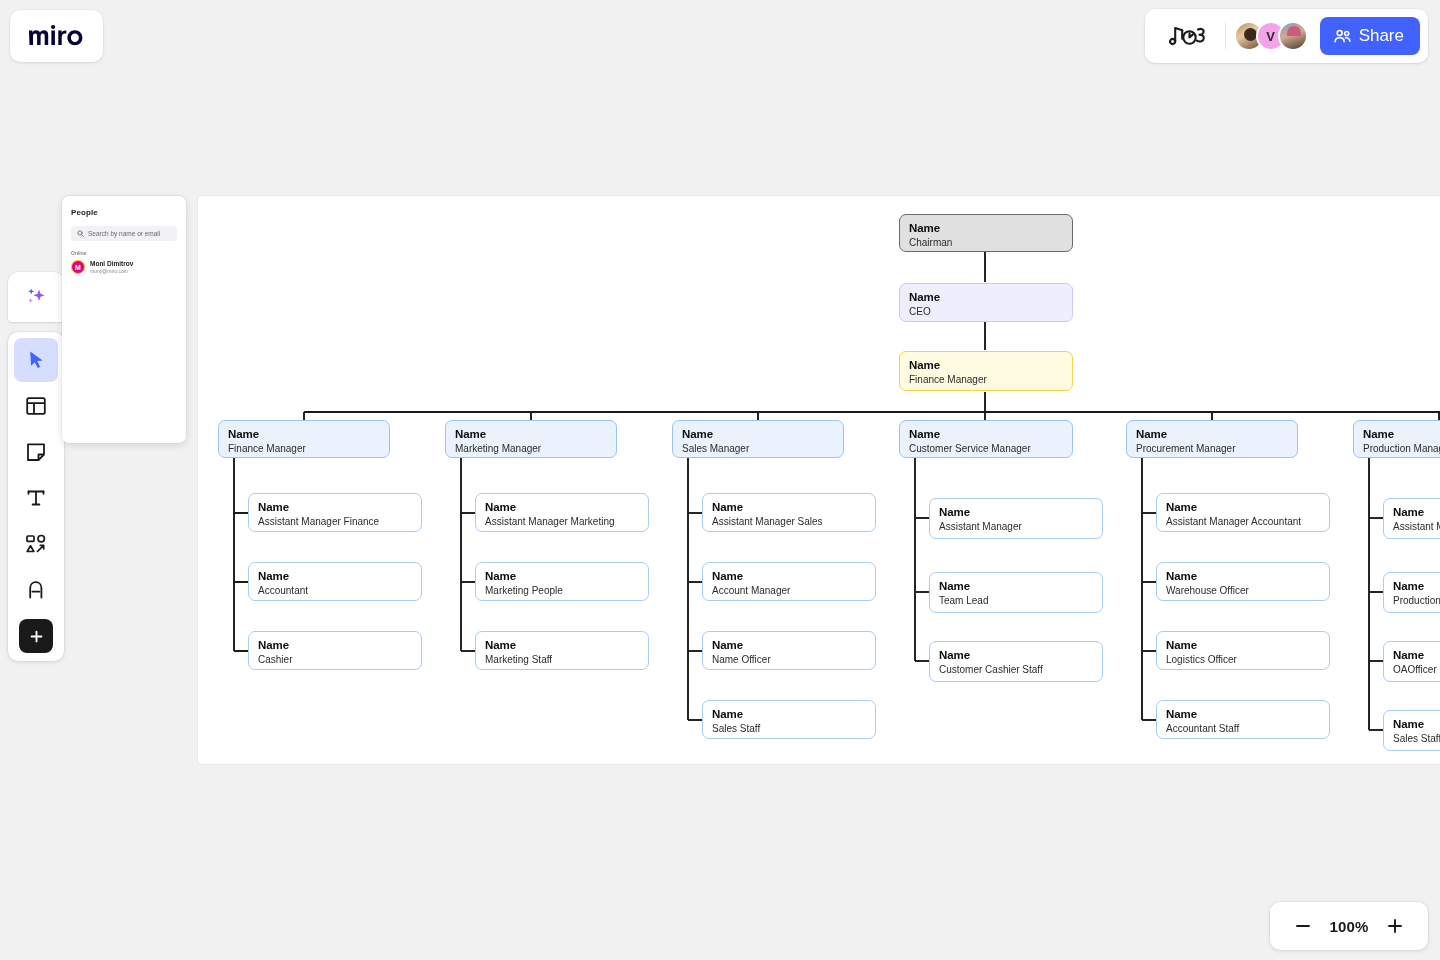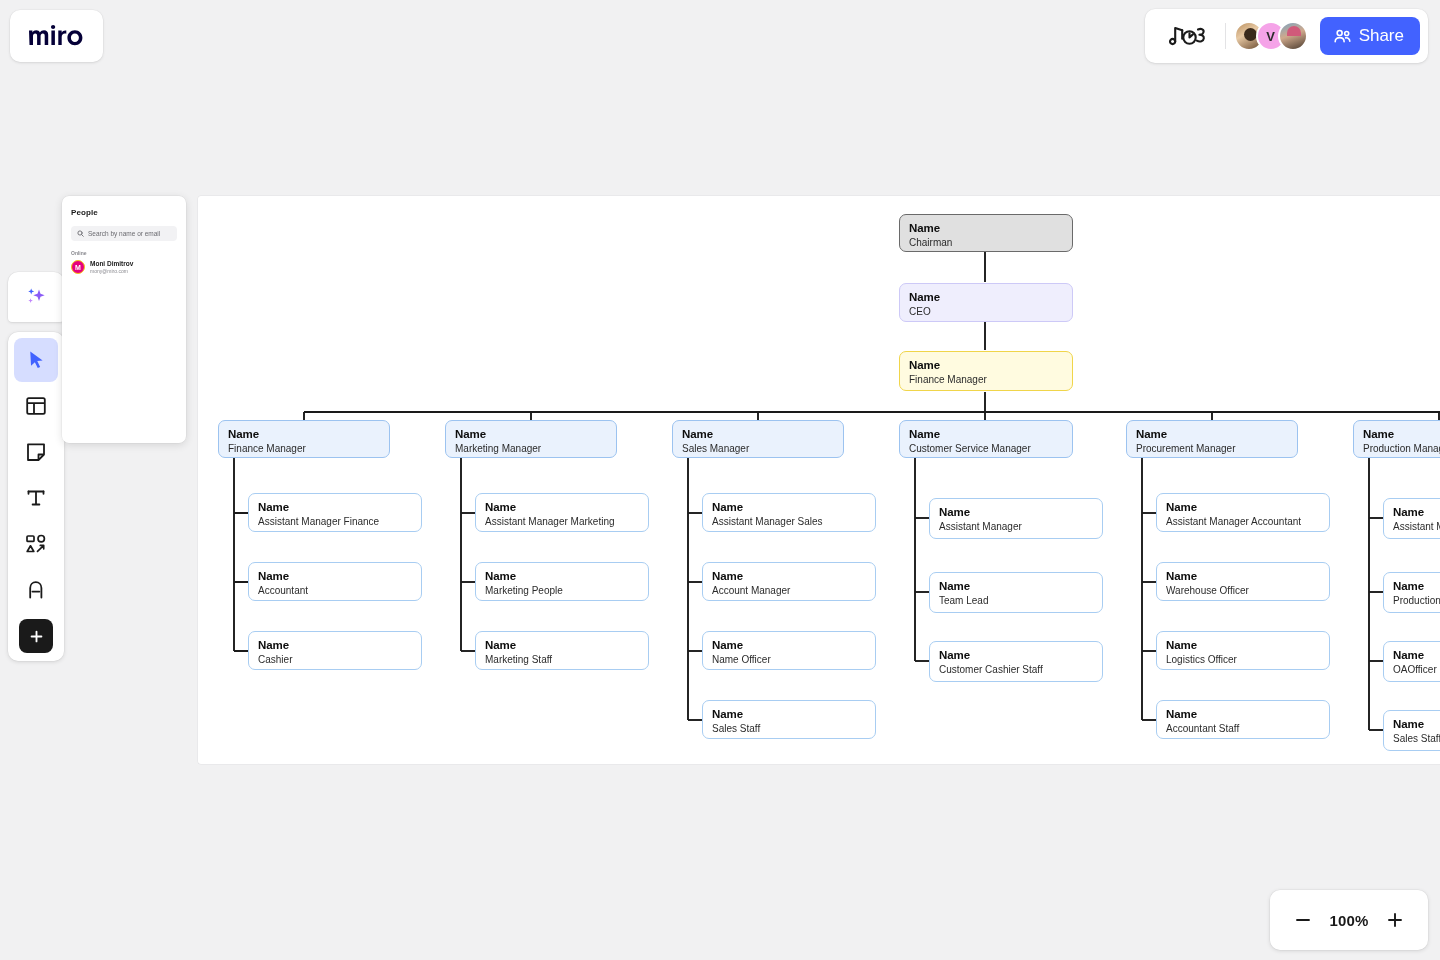--- a/index.html
+++ b/index.html
@@ -108,21 +108,21 @@
   }
   .node .nm{ font-size:11.5px; font-weight:700; color:#0d0d0d; letter-spacing:-.1px; line-height:1.3;}
   .node .rl{ font-size:10px; font-weight:400; color:#2b2b2b; line-height:1.35; margin-top:0; white-space:nowrap;}
   .node.chairman{ background:#e0e0e0; border-color:#6a6a6a; }
   .node.ceo{ background:#efeefd; border-color:#cdc9f7; }
   .node.gm{ background:#fffbe0; border-color:#f0d54a; }
   .node.white{ background:#fff; border-color:#a8cdf2; }
 
   
   .zoomctl{
-    position:absolute; right:12px; bottom:10px; height:60px; width:158px;
+    position:absolute; right:12px; bottom:10px; height:48px; width:158px;
     background:#fff; border-radius:10px;
     display:flex; align-items:center; justify-content:space-between; padding:0 20px;
     box-shadow:0 1px 4px rgba(0,0,0,.12), 0 0 0 .5px rgba(0,0,0,.05);
   }
   .zbtn{ cursor:pointer; display:flex; align-items:center; justify-content:center; width:26px; height:26px;}
   .zlevel{ font-size:15px; font-weight:700; color:#1a1a1a; letter-spacing:.2px;}
 </style>
 </head>
 <body>
 

